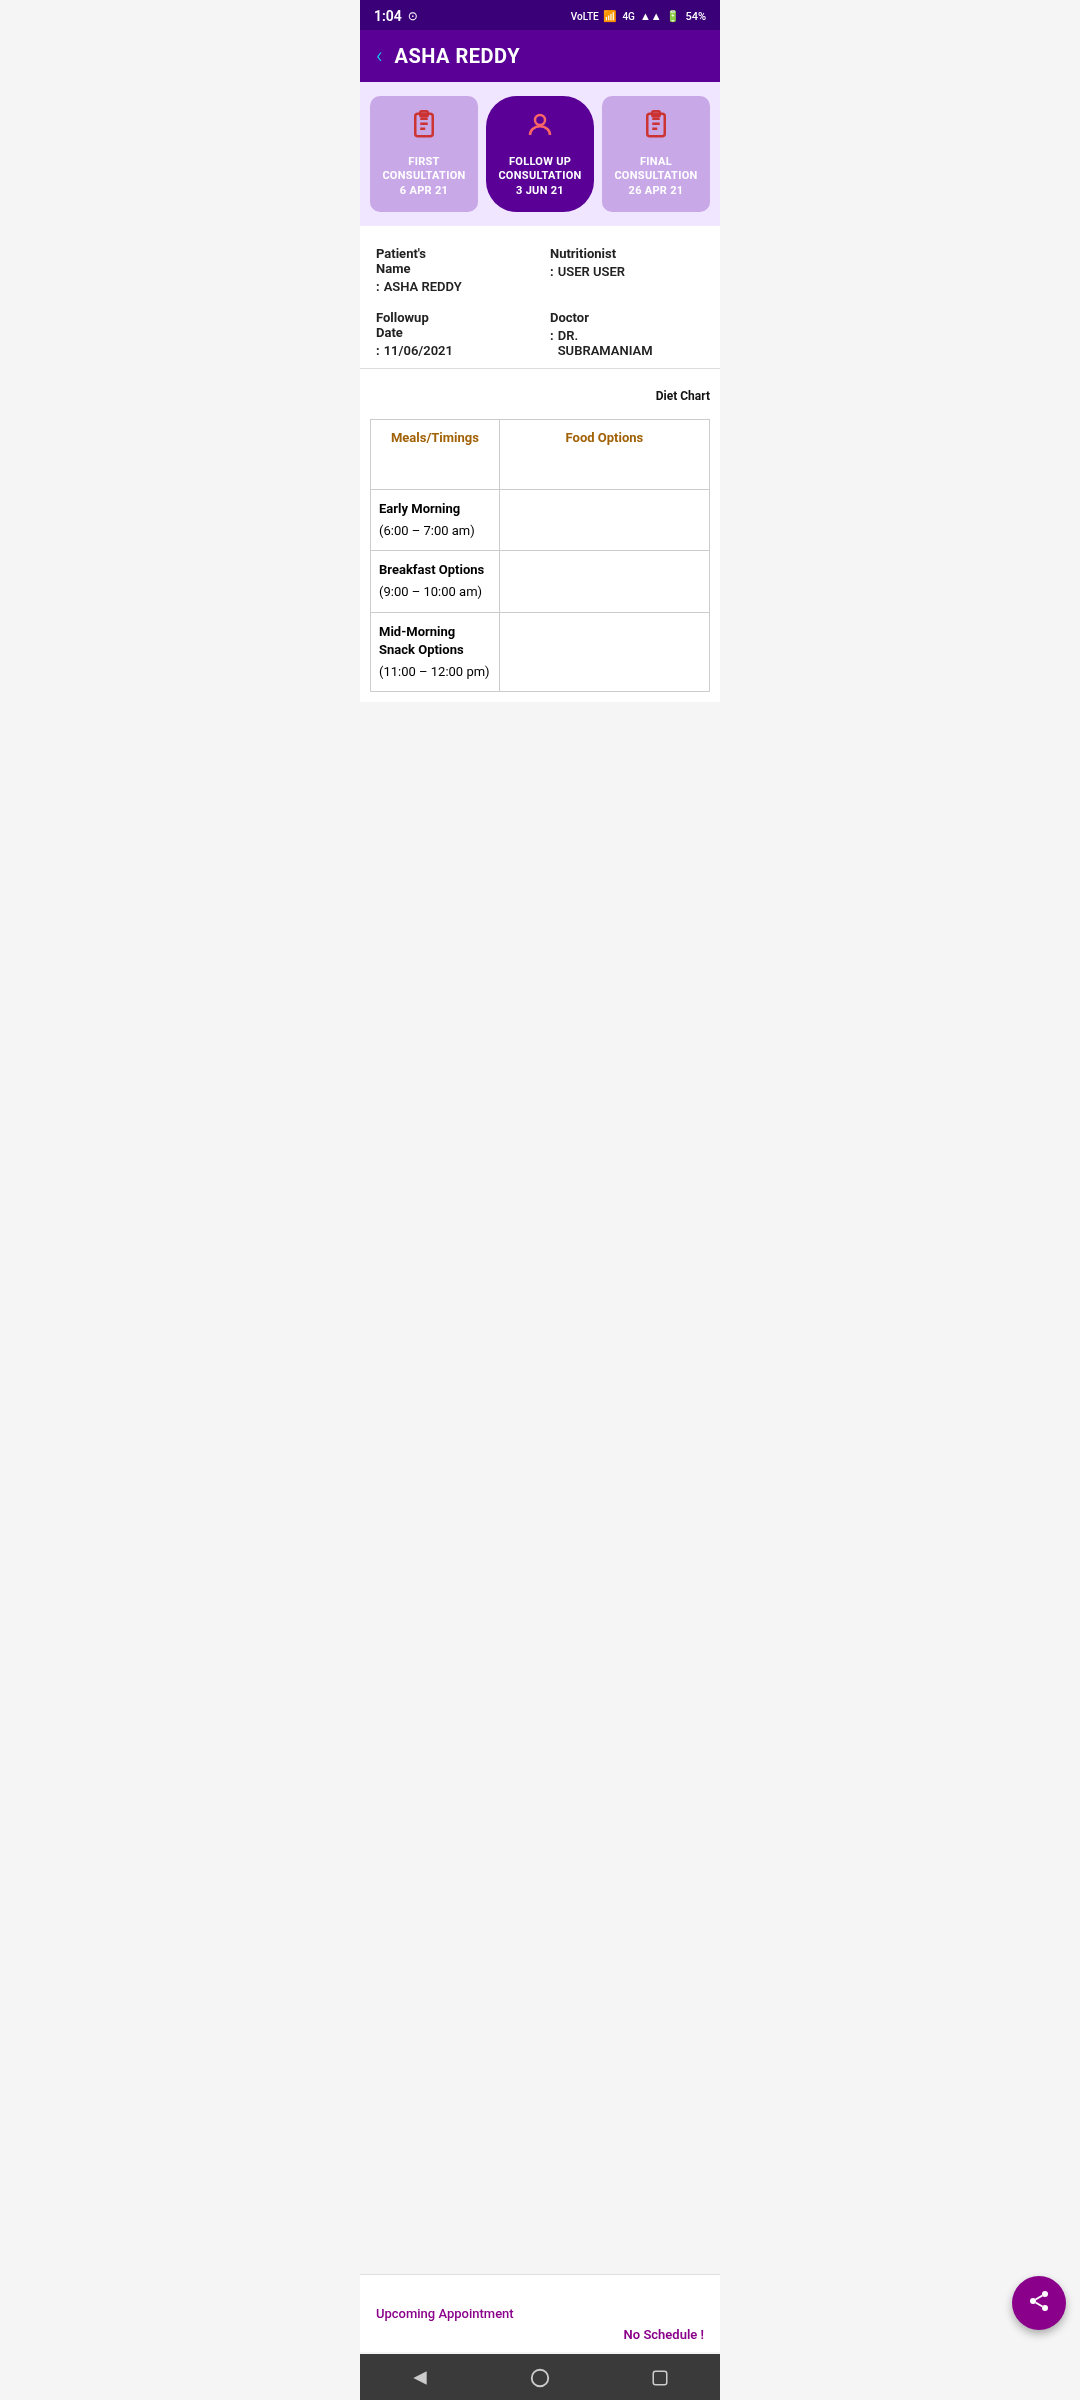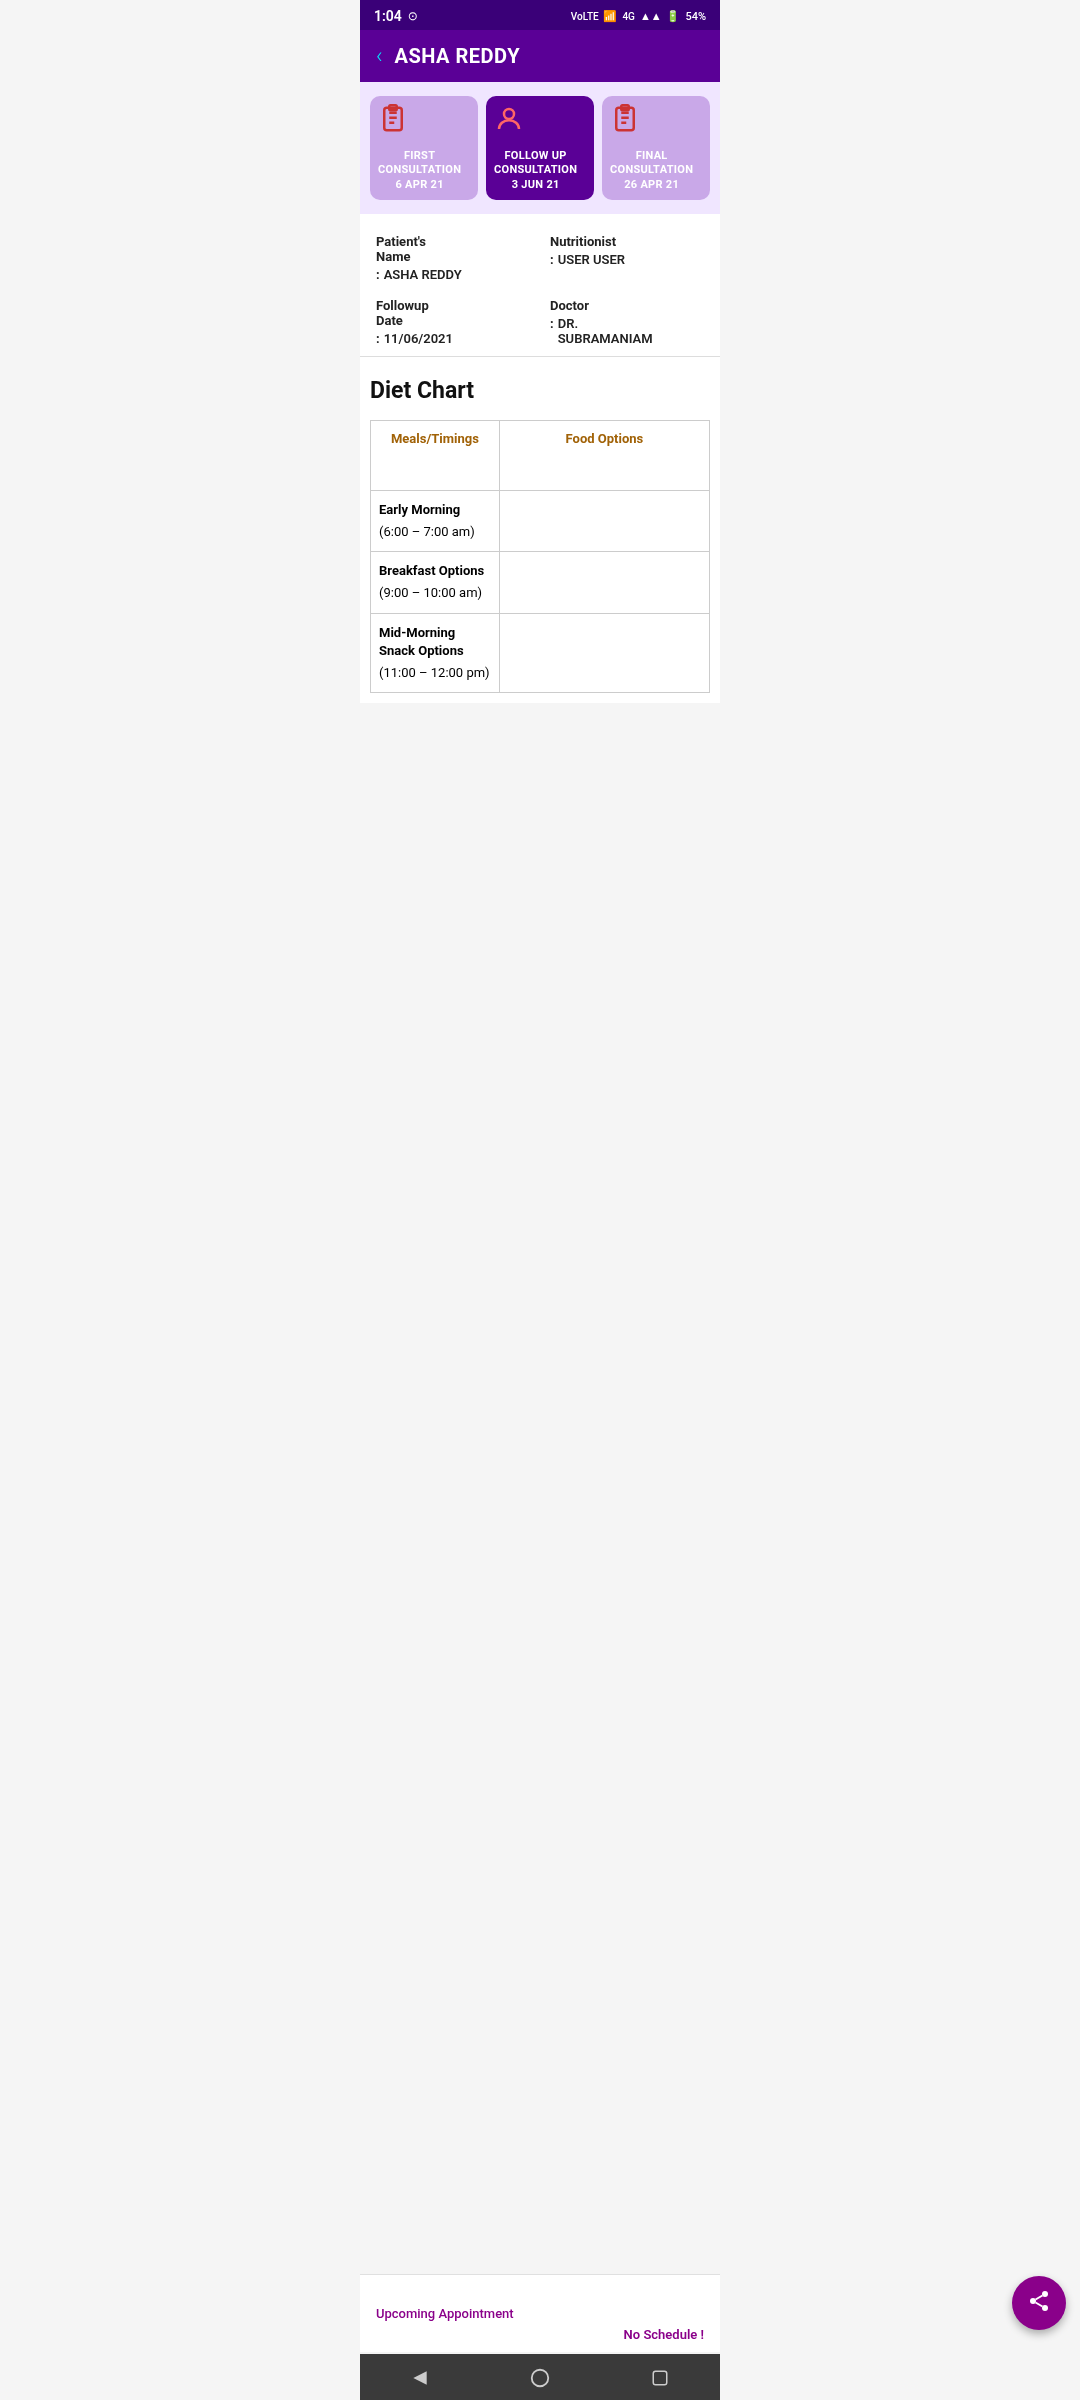--- a/index.html
+++ b/index.html
@@ -57,30 +57,31 @@
       background: #f0e6ff;
       display: flex;
       padding: 14px 10px;
       gap: 8px;
       justify-content: space-between;
     }
     .consult-card {
       flex: 1;
       background: #c9a8e8;
       border-radius: 10px;
-      padding: 8px 8px;
+      padding: 14px 8px;
       display: flex;
       flex-direction: column;
-      align-items: flex-start;
+      align-items: center;
       gap: 8px;
       cursor: pointer;
       text-align: center;
     }
     .consult-card.active {
       background: #5a0096;
+      border-radius: 31px;
     }
     .consult-card .icon {
       font-size: 28px;
       color: #cc3333;
     }
     .consult-card.active .icon {
       color: #ff6666;
     }
     .consult-label {
       font-size: 11px;
@@ -127,22 +128,22 @@
       color: #222;
       font-weight: 600;
     }
 
     
     .diet-section {
       background: white;
       padding: 20px 10px 10px;
     }
     .diet-title {
-      text-align: left;
-      font-size: 23px;
+      text-align: right;
+      font-size: 12px;
       font-weight: 700;
       margin-bottom: 16px;
       color: #111;
     }
     .diet-table {
       width: 100%;
       border-collapse: collapse;
       border: 1px solid #ccc;
     }
     .diet-table th, .diet-table td {

